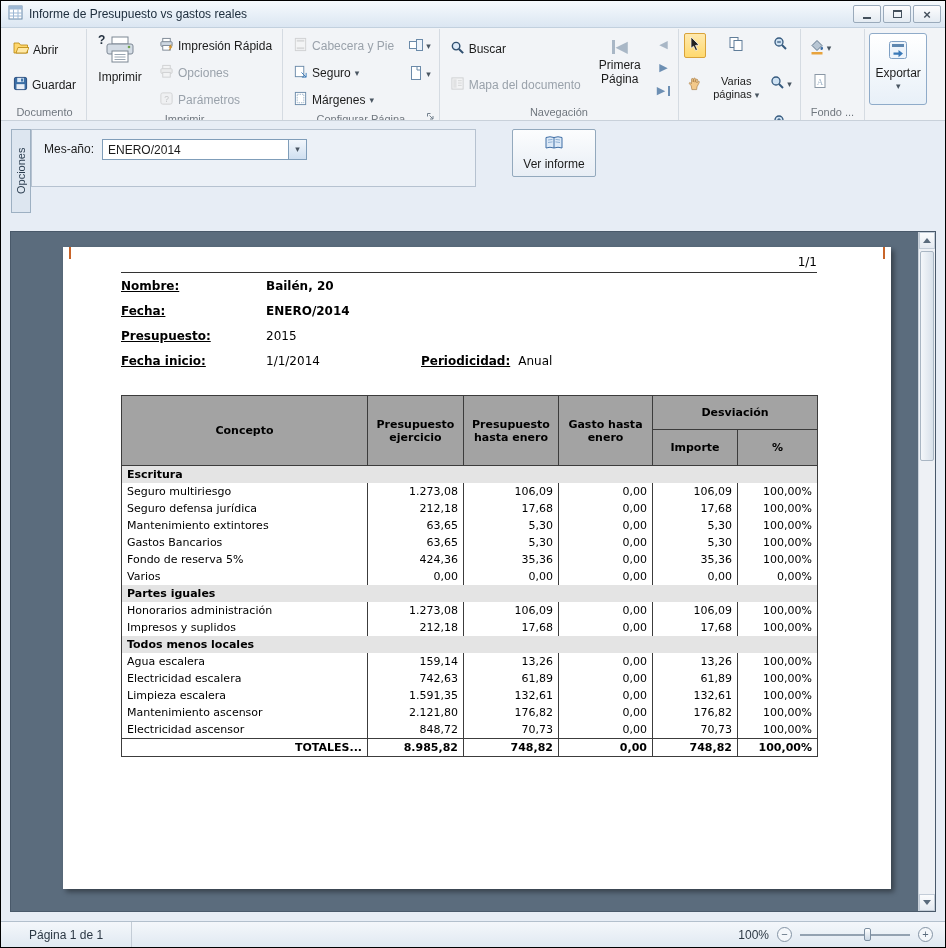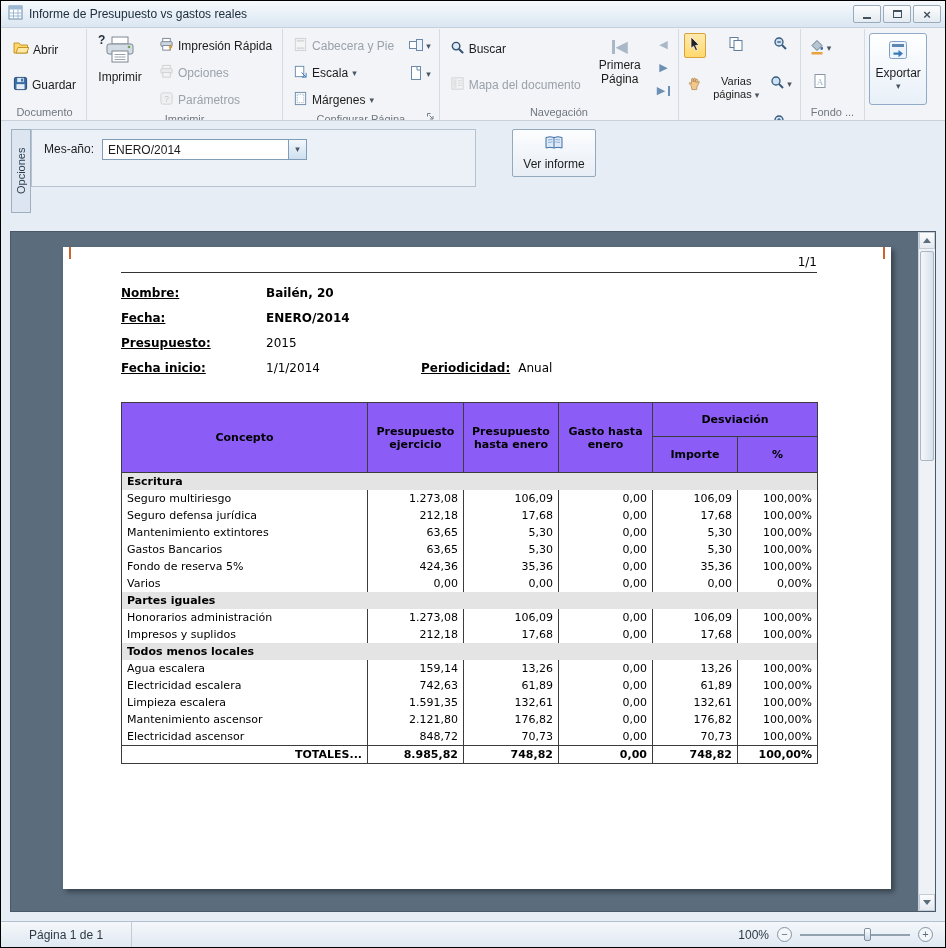--- a/index.html
+++ b/index.html
@@ -46,29 +46,29 @@
   .combo{width:205px;height:21px;border:1px solid #7f9db9;background:#fff;display:flex;align-items:center;}
   .combo-text{flex:1;font-size:12px;padding:0 5px;overflow:hidden;white-space:nowrap;}
   .combo-btn{width:18px;height:100%;border-left:1px solid #7f9db9;background:linear-gradient(#f2f7fc,#cfdff0);display:flex;align-items:center;justify-content:center;}
   .ver-informe{margin-left:36px;width:84px;height:48px;border:1px solid #93a9bd;border-radius:2px;background:linear-gradient(#fcfdfe,#e8eef5);display:flex;flex-direction:column;align-items:center;justify-content:center;gap:3px;font-size:12px;font-family:inherit;color:#1c1c1c;}
   
   .preview-wrap{flex:1;padding:0 9px 9px 9px;background:#e7edf5;min-height:0;}
   .preview{position:relative;width:100%;height:100%;background:#5b6c7d;border:1px solid #49596a;overflow:hidden;}
   .page{position:absolute;left:52px;top:15px;width:828px;bottom:22px;background:#fff;box-shadow:3px 3px 5px rgba(0,0,0,.4);padding:6px 74px 0 58px;font-family:"DejaVu Sans",sans-serif;font-size:12px;color:#000;}
   .mtick{position:absolute;width:2px;height:12px;background:#c8652a;top:0;}
   .mtick.l{left:6px;} .mtick.r{right:6px;}
-  .pgind{ text-align:right;font-size:12px;padding:2px 0 3px 0;border-bottom:1px solid #333;margin-bottom:7px;}
+  .pgind{ text-align:right;font-size:12px;padding:2px 0 3px 0;border-bottom:1px solid #333;}
   .field-row{height:25px;display:flex;align-items:center;}
   .flabel{width:145px;font-weight:bold;text-decoration:underline;flex:0 0 145px;}
   .fvalue{}
   .fvalue.bold{font-weight:bold;}
   .fvalue.w{width:155px;flex:0 0 155px;}
   .flabel2{font-weight:bold;text-decoration:underline;margin-right:8px;}
   .report-table{border-collapse:collapse;table-layout:fixed;width:696px;font-size:11px;margin-top:22px;border:1.5px solid #3c3c3c;}
-  .report-table th{border:1px solid #3c3c3c;background:#8b5cf6;font-weight:bold;text-align:center;padding:2px 3px;font-size:11px;}
+  .report-table th{border:1px solid #3c3c3c;background:#a3a3a3;font-weight:bold;text-align:center;padding:2px 3px;font-size:11px;}
   .report-table thead tr.bandrow th{height:34px;}
   .report-table thead tr.subrow th{height:36px;}
   .report-table td{border-left:1px solid #3c3c3c;border-right:1px solid #3c3c3c;padding:2px 5px;height:16px;overflow:hidden;white-space:nowrap;}
   tr.section-row td{background:#e4e4e4;font-weight:bold;}
   td.num{text-align:right;}
   tr.totals-row td{border-top:1.5px solid #3c3c3c;font-weight:bold;}
   td.tlabel{text-align:right;}
   
   .vscroll{position:absolute;right:0;top:0;bottom:0;width:17px;background:#eef1f5;border-left:1px solid #c9d1da;display:flex;flex-direction:column;}
   .vs-btn{height:17px;flex:0 0 17px;display:flex;align-items:center;justify-content:center;background:linear-gradient(#fbfcfd,#e4eaf1);border:1px solid #c2ccd7;}
@@ -193,21 +193,21 @@
                   <rect x="4" y="3" width="8" height="2" fill="#b9c0c8"></rect>
                   <rect x="4" y="11" width="8" height="2" fill="#b9c0c8"></rect>
                 </svg></span>
             <span>Cabecera y Pie</span>
           </button>
           <button class="sbtn">
             <span><svg width="15" height="15" viewBox="0 0 16 16">
                   <rect x="2.5" y="2.5" width="9" height="11" fill="#fff" stroke="#6b8aa9"></rect>
                   <path d="M9 9 l5 5 M14 9.5 V14 H9.5" stroke="#3a79b8" fill="none"></path>
                 </svg></span>
-            <span>Escala</span>
+            <span>Seguro</span>
             <span class="dd">▾</span>
           </button>
           <button class="sbtn">
             <span><svg width="15" height="15" viewBox="0 0 16 16">
                   <rect x="2.5" y="1.5" width="11" height="13" fill="#fff" stroke="#6b8aa9"></rect>
                   <rect x="4.5" y="3.5" width="7" height="9" fill="none" stroke="#9db4ca" stroke-dasharray="1.5 1"></rect>
                 </svg></span>
             <span>Márgenes</span>
             <span class="dd">▾</span>
           </button>

